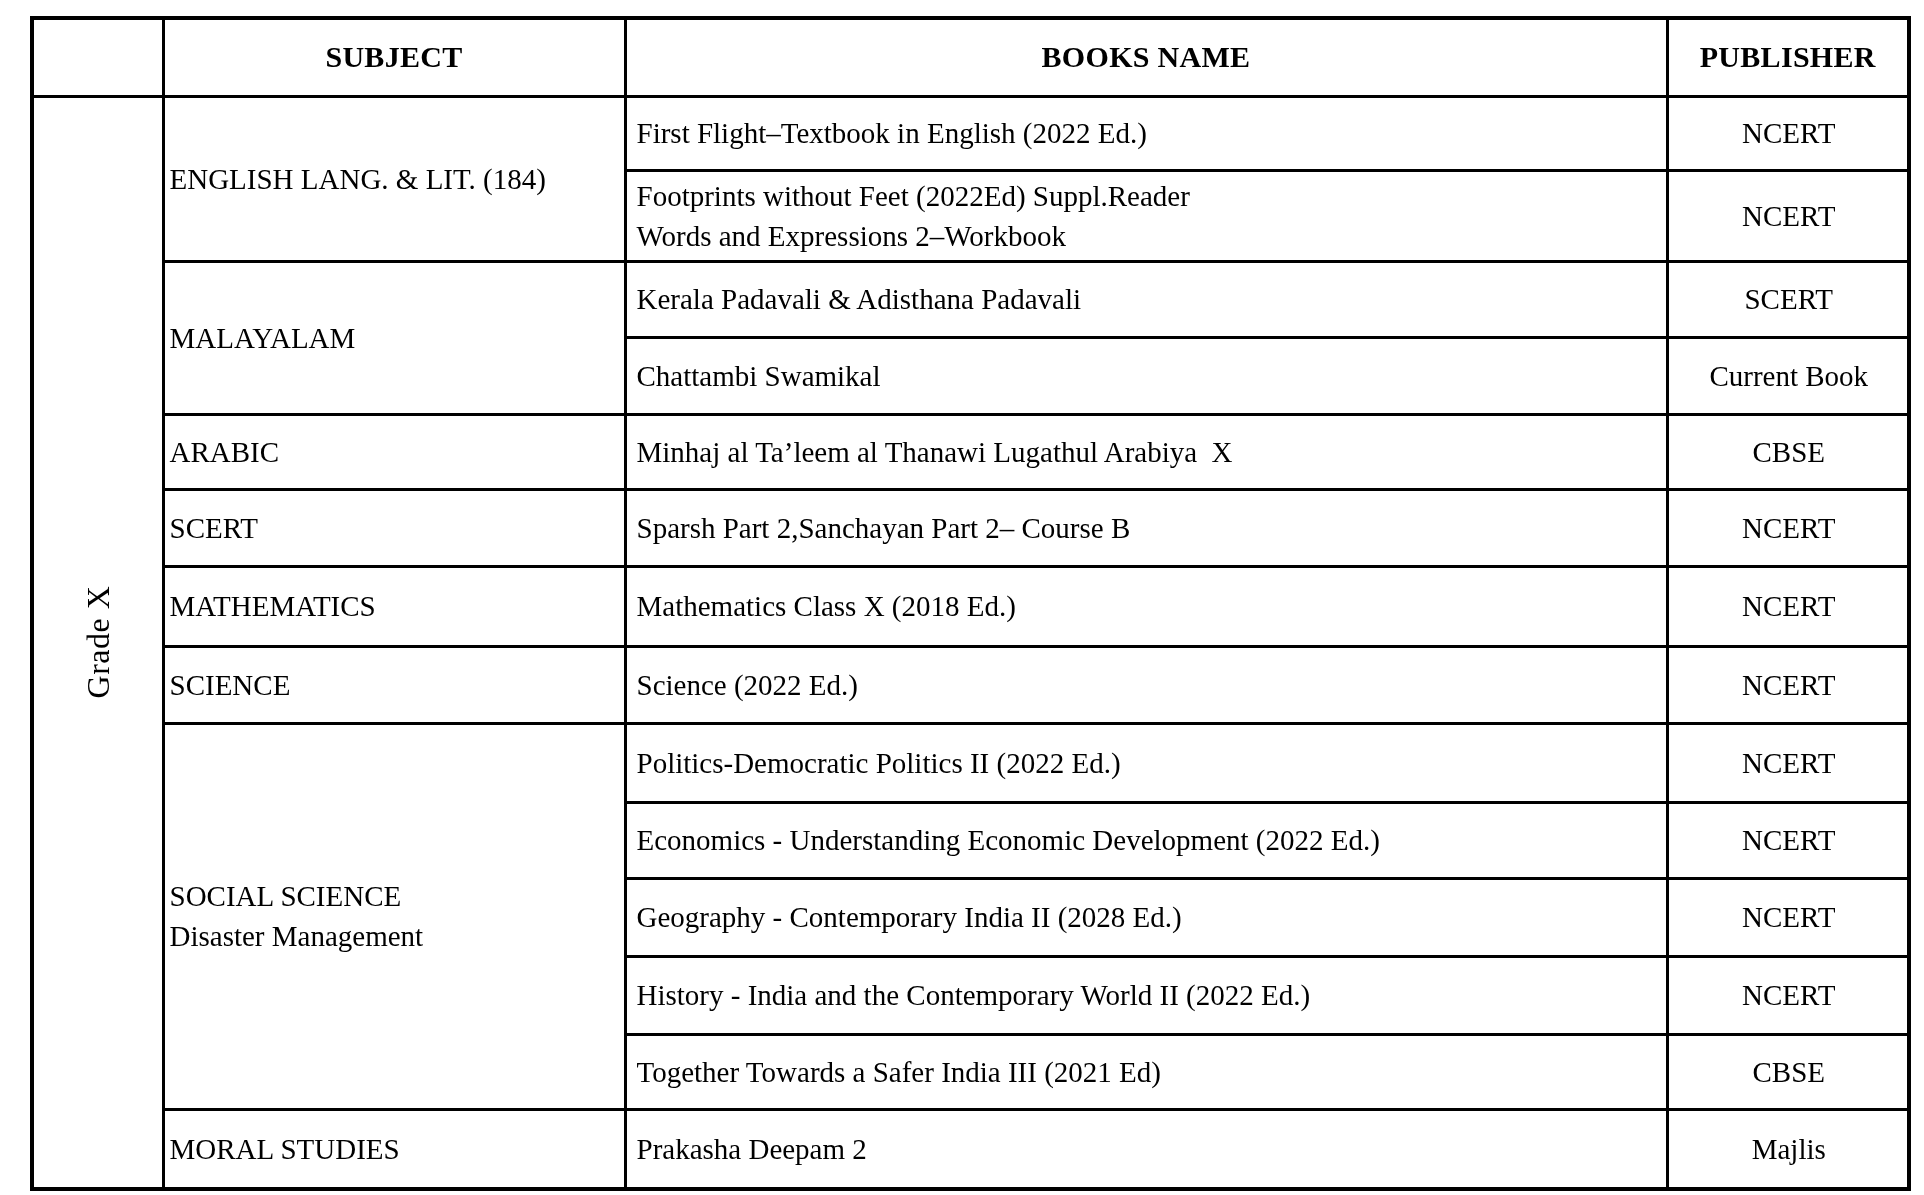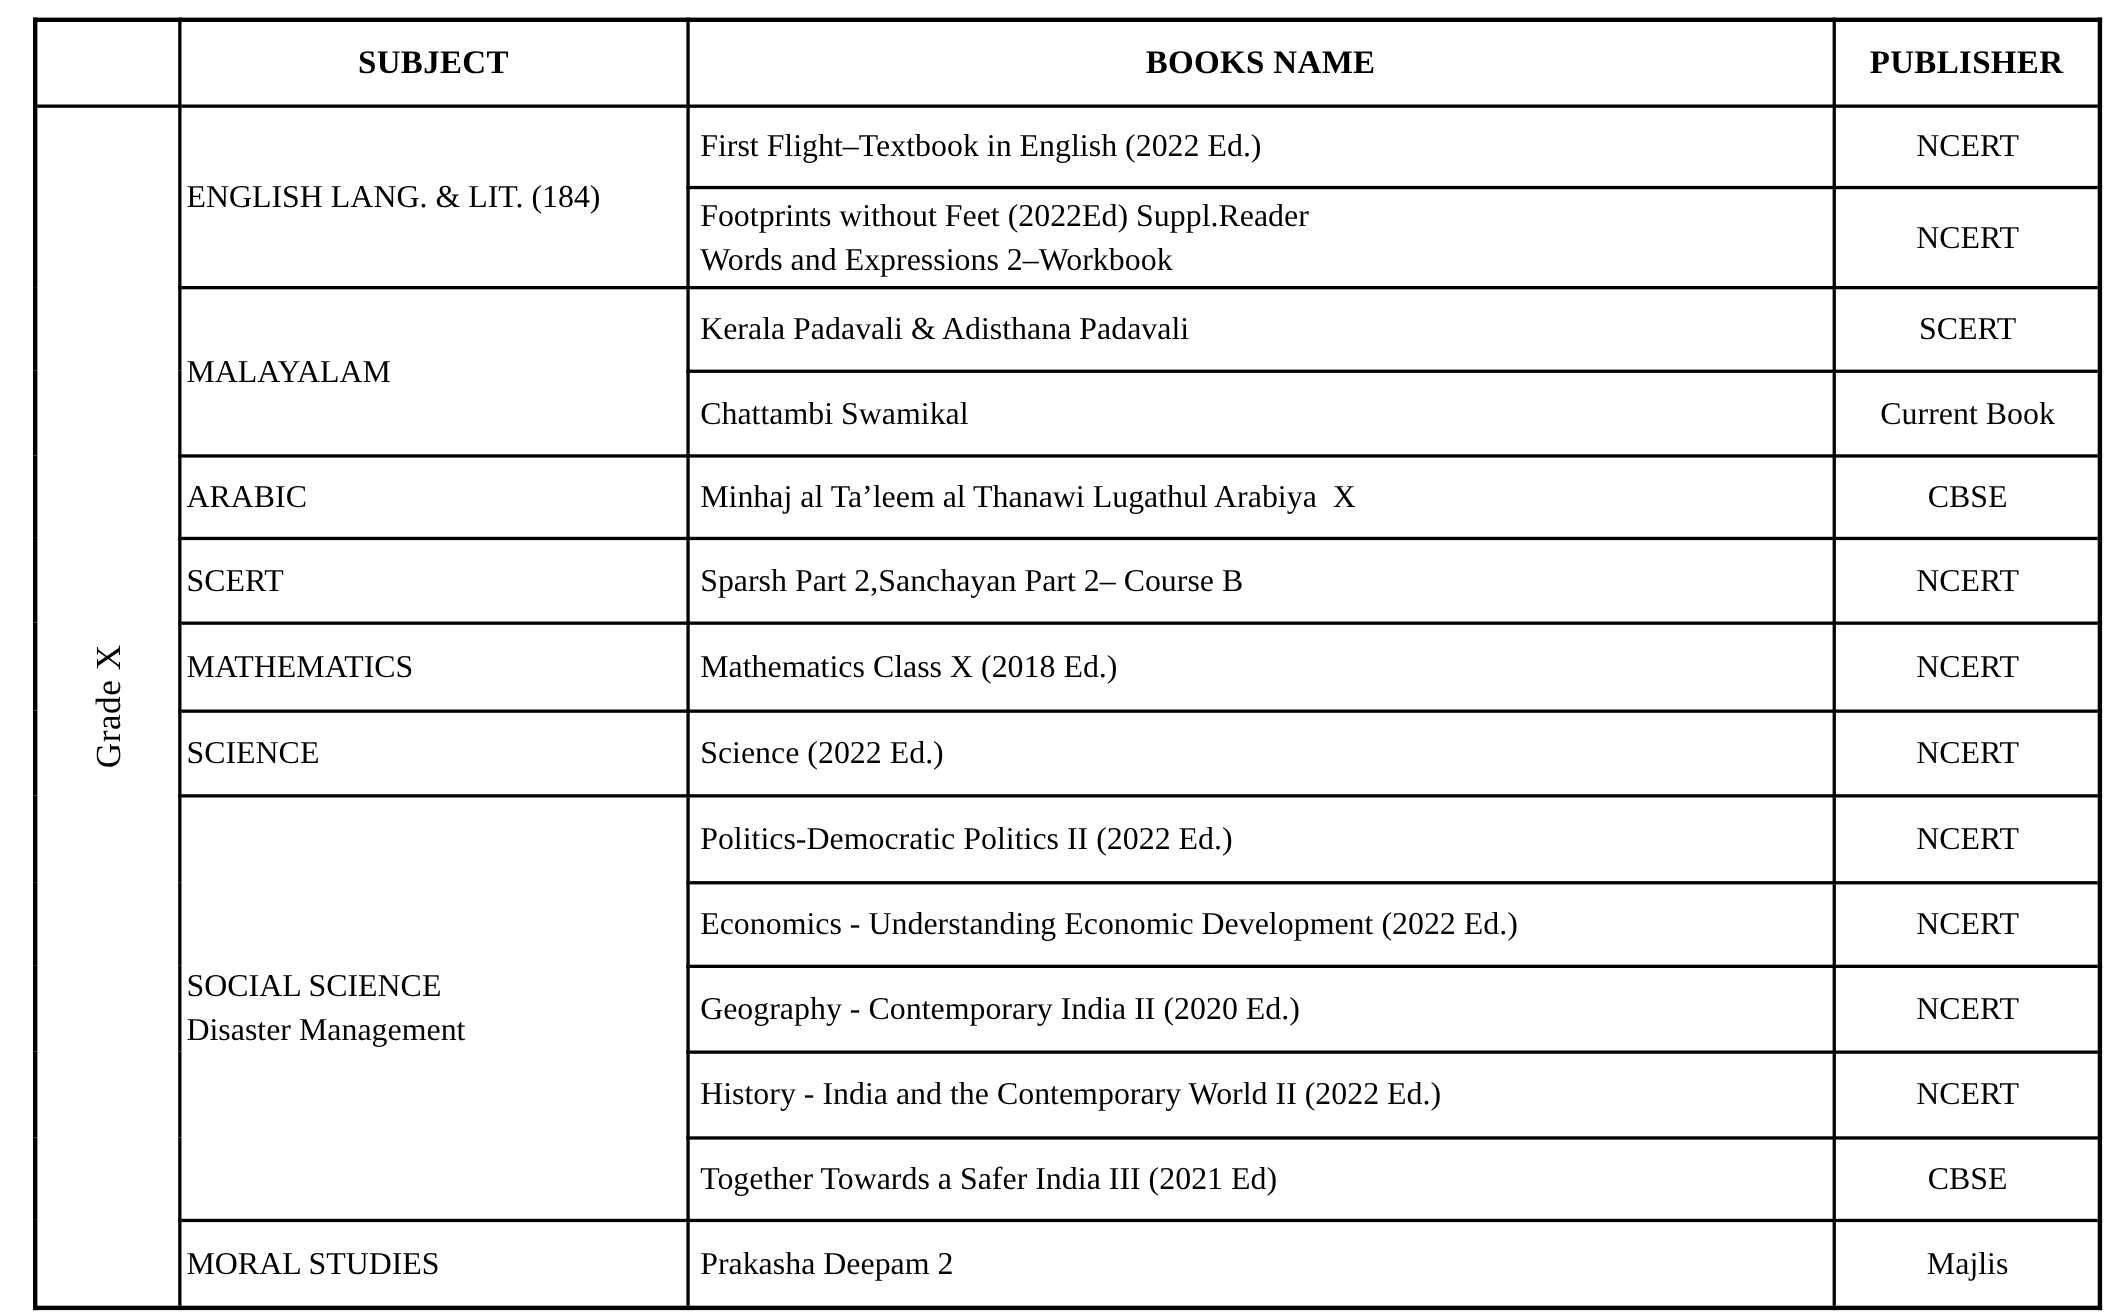--- a/index.html
+++ b/index.html
@@ -145,21 +145,21 @@
       <td class="book">Politics-Democratic Politics II (2022 Ed.)</td>
       <td class="pub">NCERT</td>
     </tr>
 
     <tr style="height:76px">
       <td class="book">Economics - Understanding Economic Development (2022 Ed.)</td>
       <td class="pub">NCERT</td>
     </tr>
 
     <tr style="height:78px">
-      <td class="book">Geography - Contemporary India II (2020 Ed.)</td>
+      <td class="book">Geography - Contemporary India II (2028 Ed.)</td>
       <td class="pub">NCERT</td>
     </tr>
 
     <tr style="height:78px">
       <td class="book">History - India and the Contemporary World II (2022 Ed.)</td>
       <td class="pub">NCERT</td>
     </tr>
 
     <tr style="height:75px">
       <td class="book">Together Towards a Safer India III (2021 Ed)</td>

